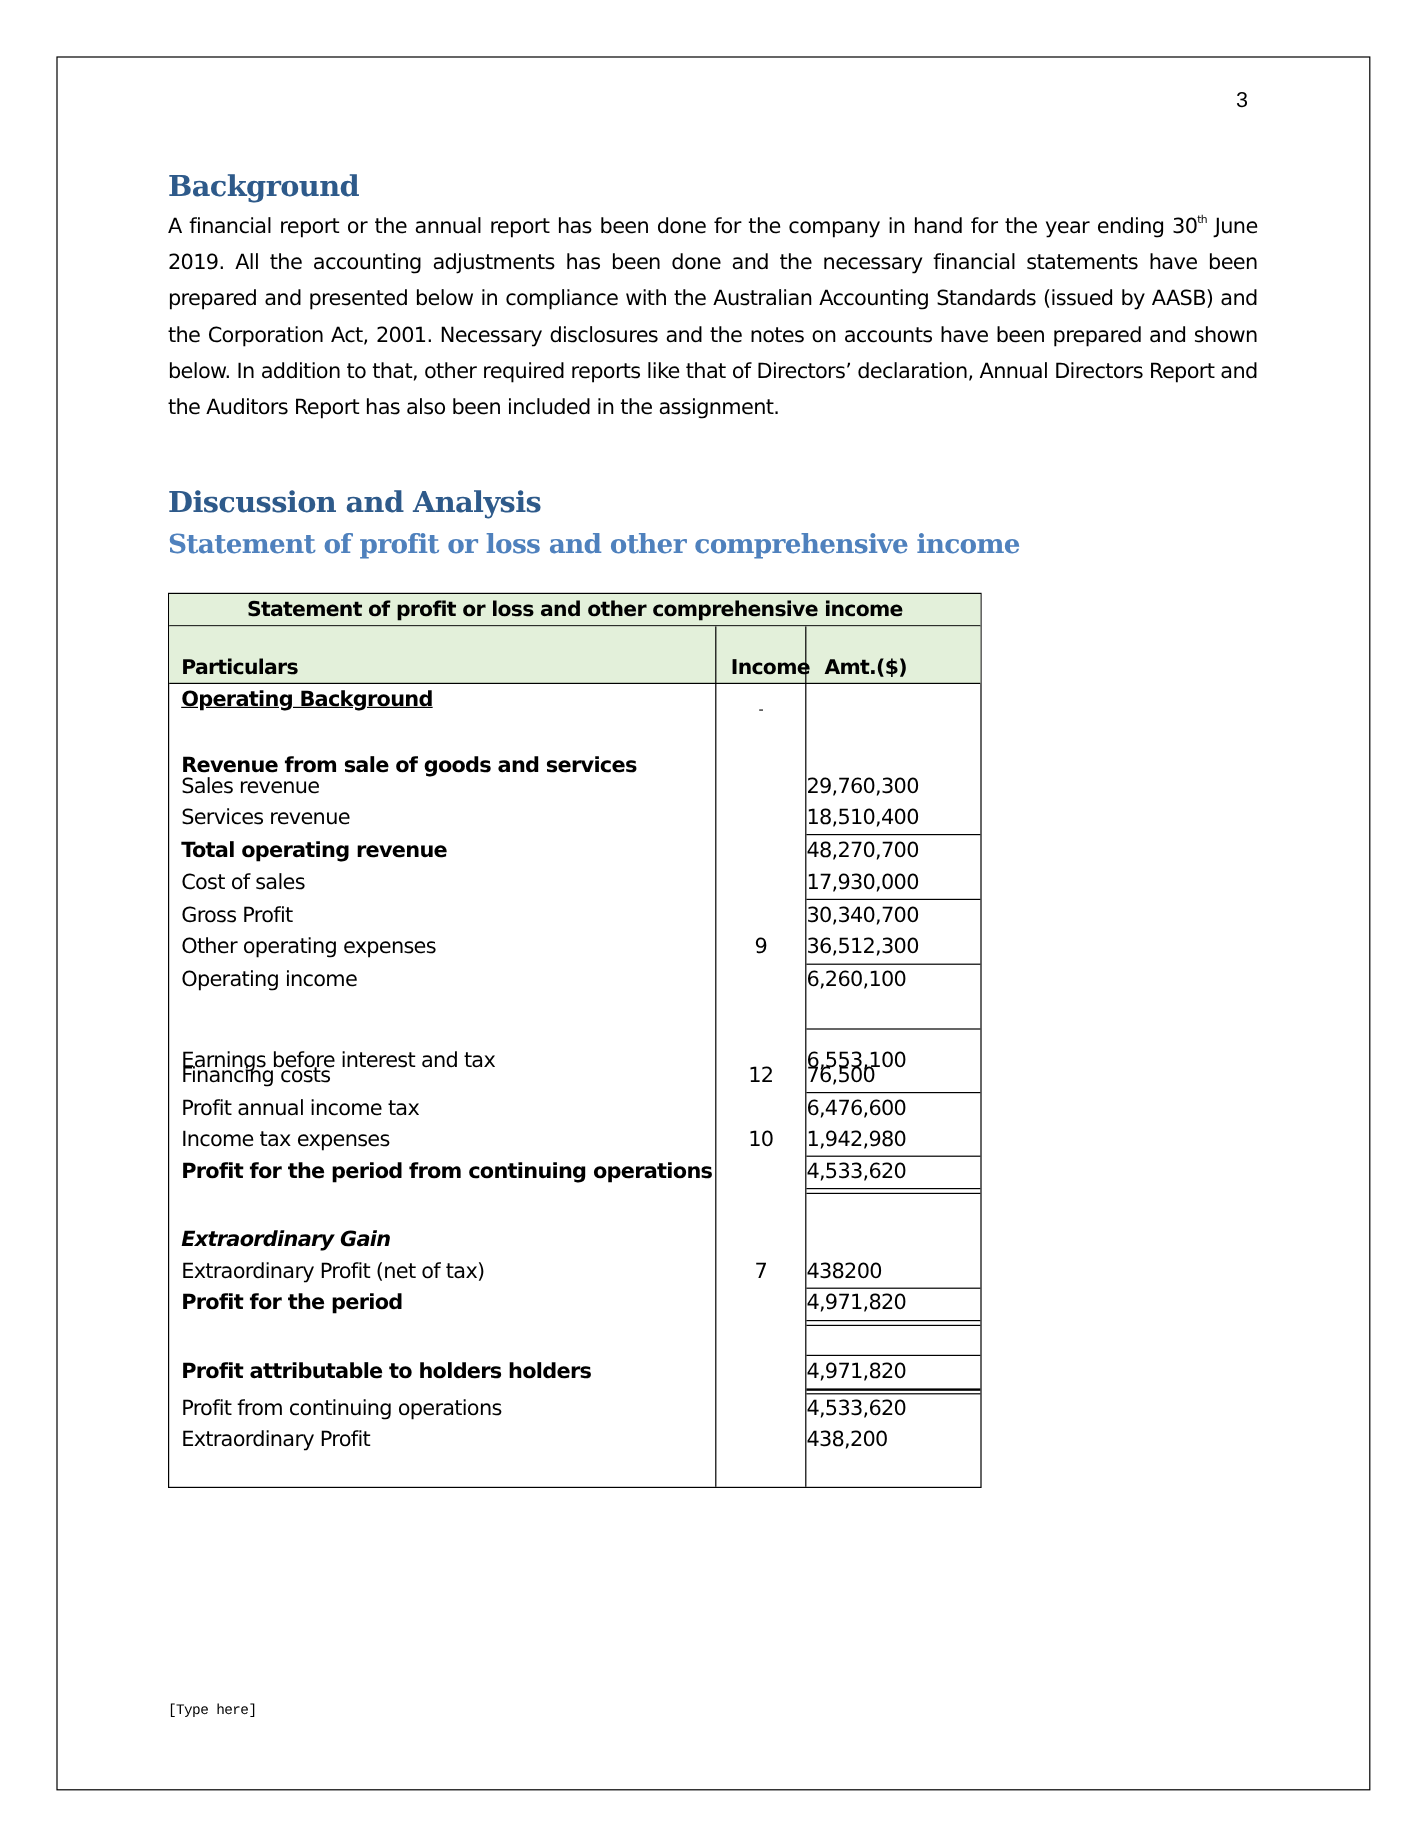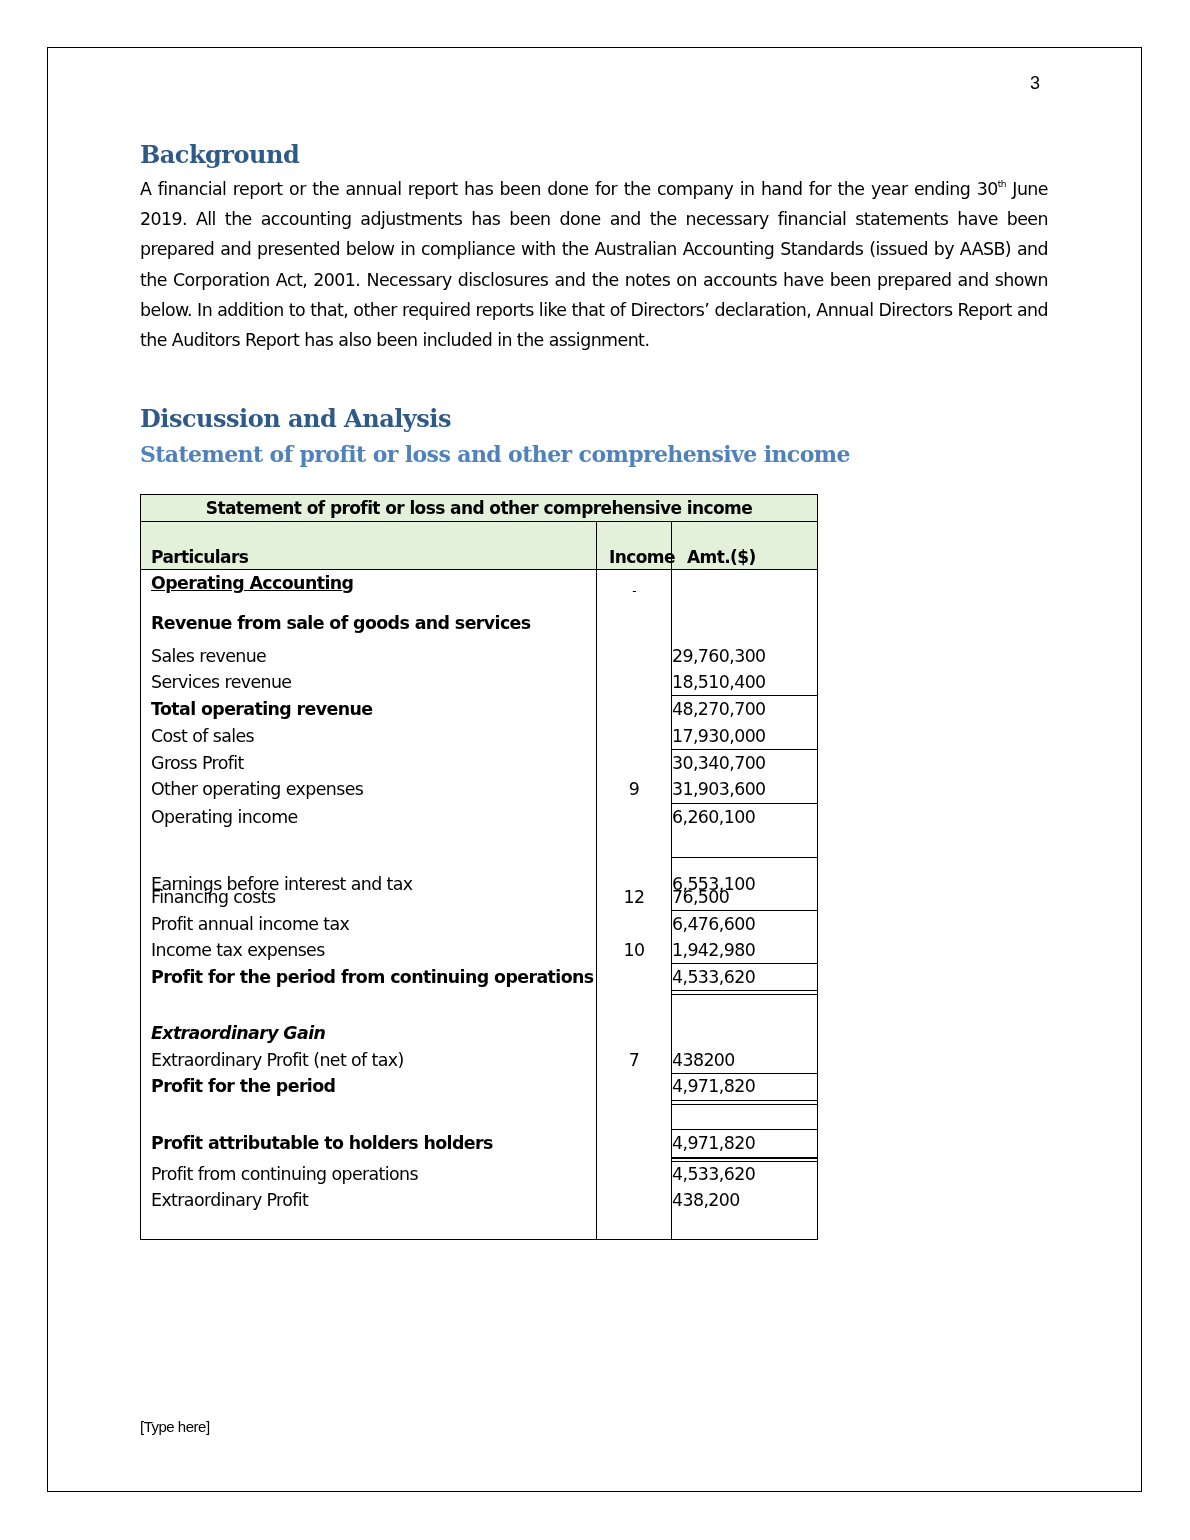--- a/index.html
+++ b/index.html
@@ -19,21 +19,21 @@
     .row { position: absolute; left: 0; width: 676px; height: 26px; line-height: 26px; }
     .row .lab { position: absolute; left: 10px; white-space: nowrap; }
     .row .note { position: absolute; left: 456px; width: 74px; text-align: center; }
     .row .amt { position: absolute; left: 531px; width: 130px; text-align: left; }
     .bold { font-weight: bold; }
     .italic { font-style: italic; }
     .uline { text-decoration: underline; }
     .hl { position: absolute; left: 531px; width: 145px; height: 0; border-top: 1px solid #000; }
     .hl.dbl { height: 3px; border-bottom: 1px solid #000; }
     .hl.thick { height: 2px; border-top: 2px solid #000; border-bottom: 1px solid #000; }
-    .footer { position: absolute; left: 140px; top: 1418px; font-family: Liberation Sans, sans-serif; font-size: 15px; letter-spacing: -0.5px; }
+    .footer { position: absolute; left: 140px; top: 1418px; font-family: Liberation Mono, monospace; font-size: 12px; letter-spacing: -0.5px; }
   </style>
 </head>
 <body>
 
 <div class="page-border"></div>
 <div class="page-number">3</div>
 
 <div class="h1" style="top:140px;">Background</div>
 <div class="para"><span>A financial report or the annual report has been done for the company in hand for the year ending 30</span><sup>th</sup><span> June 2019. All the accounting adjustments has been done and the necessary financial statements have been prepared and presented below in compliance with the Australian Accounting Standards (issued by AASB) and the Corporation Act, 2001. Necessary disclosures and the notes on accounts have been prepared and shown below. In addition to that, other required reports like that of Directors’ declaration, Annual Directors Report and the Auditors Report has also been included in the assignment.</span></div>
 
@@ -44,24 +44,24 @@
   <div class="t-title">Statement of profit or loss and other comprehensive income</div>
   <div class="t-head">
     <span style="left:10px;">Particulars</span>
     <span style="left:468px;">Income</span>
     <span style="left:546px;">Amt.($)</span>
   </div>
   <div class="vline" style="left:455px;"></div>
   <div class="vline" style="left:530px;"></div>
 
   <div class="row" style="top:75px;">
-    <span class="lab bold uline">Operating Accounting</span>
+    <span class="lab bold uline">Operating Background</span>
     <span class="note" style="top:8px; font-size:12px;">-</span>
   </div>
-  <div class="row" style="top:115px;">
+  <div class="row" style="top:130px;">
     <span class="lab bold">Revenue from sale of goods and services</span>
   </div>
   <div class="row" style="top:148px;">
     <span class="lab">Sales revenue</span>
     <span class="amt">29,760,300</span>
   </div>
   <div class="row" style="top:174px;">
     <span class="lab">Services revenue</span>
     <span class="amt">18,510,400</span>
   </div>
@@ -75,21 +75,21 @@
     <span class="amt">17,930,000</span>
   </div>
   <div class="hl" style="top:254px;"></div>
   <div class="row" style="top:255px;">
     <span class="lab">Gross Profit</span>
     <span class="amt">30,340,700</span>
   </div>
   <div class="row" style="top:281px;">
     <span class="lab">Other operating expenses</span>
     <span class="note">9</span>
-    <span class="amt">31,903,600</span>
+    <span class="amt">36,512,300</span>
   </div>
   <div class="hl" style="top:308px;"></div>
   <div class="row" style="top:309px;">
     <span class="lab">Operating income</span>
     <span class="amt" style="width:132px;">6,260,100</span>
   </div>
   <div class="hl" style="top:362px;"></div>
   <div class="row" style="top:376px;">
     <span class="lab">Earnings before interest and tax</span>
     <span class="amt" style="width:132px;">6,553,100</span>

